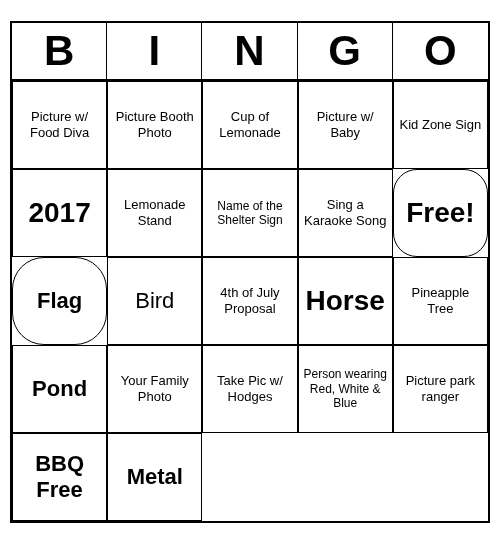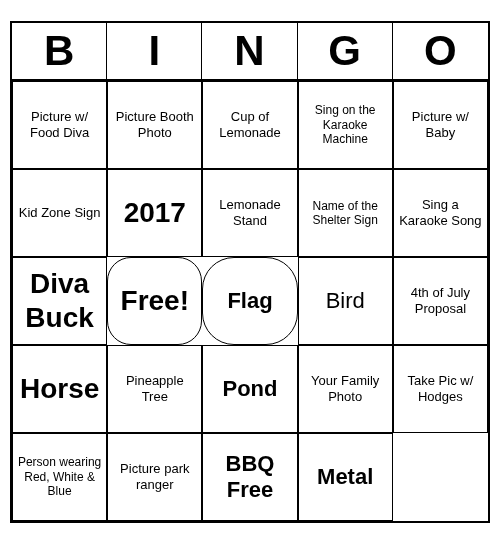--- a/index.html
+++ b/index.html
@@ -70,28 +70,26 @@
     <div class="bingo-header-cell">B</div>
     <div class="bingo-header-cell">I</div>
     <div class="bingo-header-cell">N</div>
     <div class="bingo-header-cell">G</div>
     <div class="bingo-header-cell">O</div>
   </div>
   <div class="bingo-grid" id="bingo-grid">
   <div class="bingo-cell">Picture w/ Food Diva</div>
       <div class="bingo-cell">Picture Booth Photo</div>
       <div class="bingo-cell">Cup of Lemonade</div>
-      <div class="bingo-cell" style="font-size: 12px;">Sing on the Karaoke Machine</div>
       <div class="bingo-cell">Picture w/ Baby</div>
       <div class="bingo-cell">Kid Zone Sign</div>
       <div class="bingo-cell large-text" style="font-size: 28px;">2017</div>
       <div class="bingo-cell">Lemonade Stand</div>
       <div class="bingo-cell" style="font-size: 12px;">Name of the Shelter Sign</div>
       <div class="bingo-cell">Sing a Karaoke Song</div>
-      <div class="bingo-cell large-text" style="font-size: 28px;">Diva Buck</div>
       <div class="bingo-cell free" style="font-size: 28px; font-weight: bold;">Free!</div>
       <div class="bingo-cell medium-text" style="font-size: 22px; font-weight: bold; border-radius: 32px;">Flag</div>
       <div class="bingo-cell medium-text" style="font-size: 22px; font-weight: normal;">Bird</div>
       <div class="bingo-cell">4th of July Proposal</div>
       <div class="bingo-cell large-text" style="font-size: 28px;">Horse</div>
       <div class="bingo-cell">Pineapple Tree</div>
       <div class="bingo-cell medium-text" style="font-size: 22px; font-weight: bold;">Pond</div>
       <div class="bingo-cell">Your Family Photo</div>
       <div class="bingo-cell">Take Pic w/ Hodges</div>
       <div class="bingo-cell" style="font-size: 12px;">Person wearing Red, White &amp; Blue</div>

